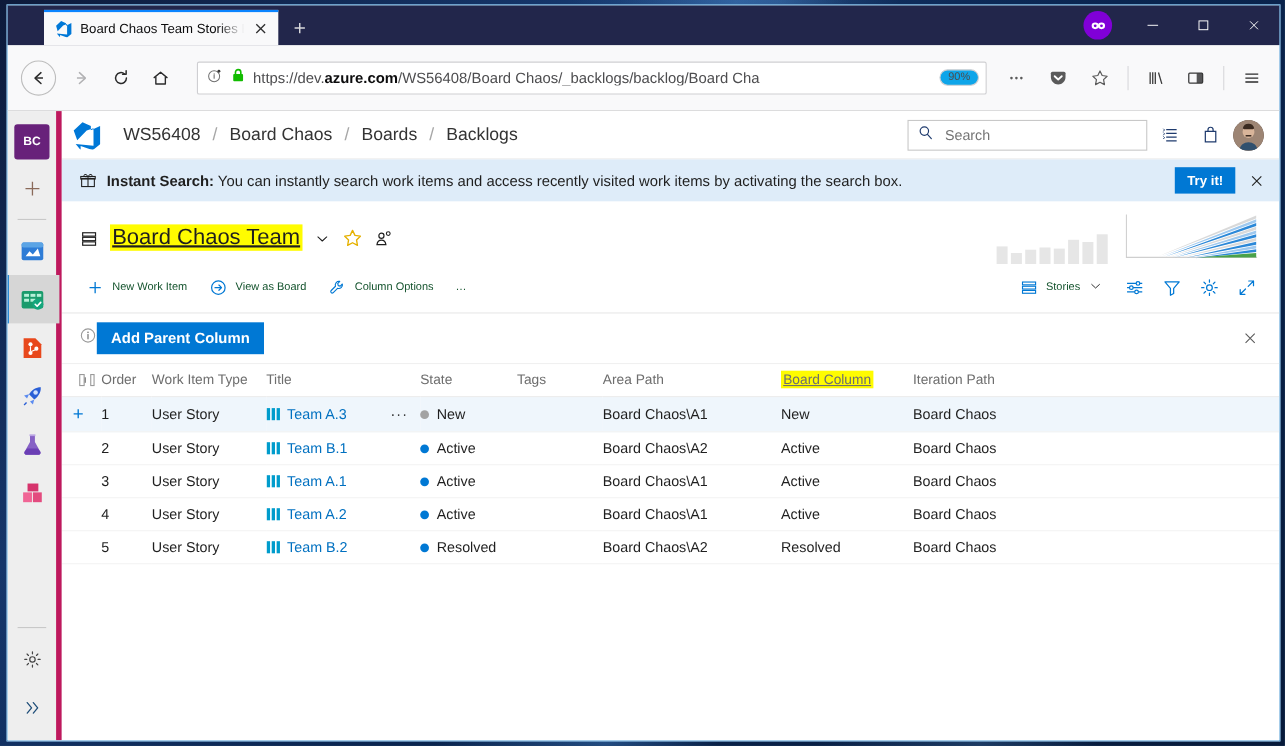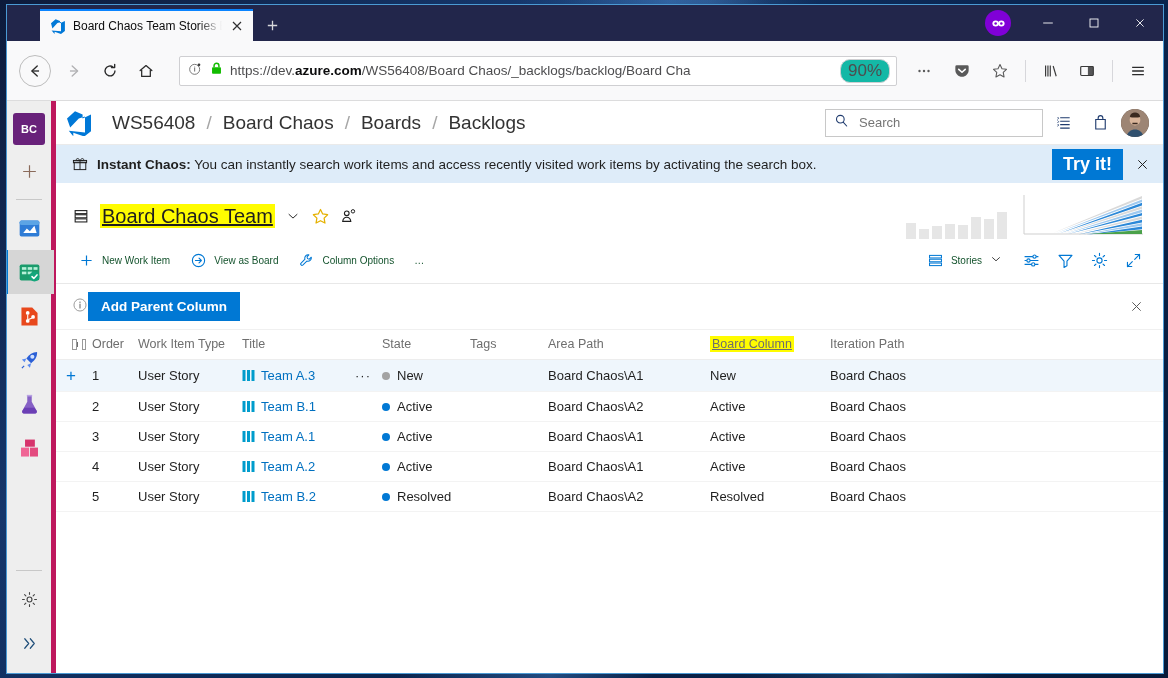--- a/index.html
+++ b/index.html
@@ -94,22 +94,22 @@
     background: #fff; border: 1px solid #cfcfd2; border-radius: 2px;
     display: flex; align-items: center; padding: 0 6px 0 8px; gap: 7px;
   }
   .url-text {
     flex: 1; font-size: 13.5px; color: #4d4d4f; white-space: nowrap; overflow: hidden;
     -webkit-mask-image: linear-gradient(to right, #000 92%, transparent 100%);
     mask-image: linear-gradient(to right, #000 92%, transparent 100%);
   }
   .url-text b { color: #0c0c0d; font-weight: 600; }
   .zoom-pill {
-    font-size: 17px; color: #4d4d4f; border: 1px solid #cfcfd2;
-    border-radius: 10px; padding: 1px 7px; background: #14b8a6; flex: none; cursor: pointer;
+    font-size: 10px; color: #4d4d4f; border: 1px solid #cfcfd2;
+    border-radius: 10px; padding: 1px 7px; background: #0ea5e9; flex: none; cursor: pointer;
   }
   .url-actions { display: flex; align-items: center; gap: 4px; flex: none; }
   .tb-sep { width: 1px; height: 22px; background: #d7d7db; margin: 0 6px; }
 
   
   .page { flex: 1; display: flex; background: #fff; overflow: hidden; }
 
   
   .rail {
     width: 49px; flex: none; background: #eeeeee;
@@ -135,21 +135,21 @@
   .rail-bottom { margin-top: auto; display: flex; flex-direction: column; align-items: center; padding-bottom: 8px; }
 
   
   .main { flex: 1; display: flex; flex-direction: column; min-width: 0; }
 
   .topbar {
     height: 44px; display: flex; align-items: center;
     border-bottom: 1px solid #eaeaea; padding: 0 14px 0 10px; flex: none;
   }
   .azlogo { width: 26px; height: 26px; margin-right: 14px; }
-  .crumbs { display: flex; align-items: center; font-size: 19px; color: #333; gap: 3px; }
+  .crumbs { display: flex; align-items: center; font-size: 16px; color: #333; gap: 3px; }
   .crumbs a { color: #333; text-decoration: none; padding: 2px 6px; cursor: pointer; }
   .crumb-sep { color: #a6a6a6; padding: 0 2px; }
   .top-right { margin-left: auto; display: flex; align-items: center; gap: 6px; }
   .searchbox {
     width: 218px; height: 28px; border: 1px solid #c8c8c8; background: #fff;
     display: flex; align-items: center; gap: 8px; padding: 0 8px;
   }
   .searchbox input {
     border: 0; outline: 0; font-size: 13px; color: #666; width: 100%;
     font-family: "Liberation Sans", sans-serif; background: transparent;
@@ -162,21 +162,21 @@
 
   
   .banner {
     background: #deecf9; height: 38px; display: flex; align-items: center;
     padding: 0 6px 0 16px; font-size: 13.5px; color: #1f1f1f; flex: none;
   }
   .banner-gift { margin-right: 9px; display: flex; }
   .banner b { font-weight: 700; }
   .try-btn {
     margin-left: auto; background: #0078d4; color: #fff; border: 0;
-    font-size: 18px; font-weight: 600; padding: 5px 11px; cursor: pointer;
+    font-size: 12px; font-weight: 600; padding: 5px 11px; cursor: pointer;
     font-family: "Liberation Sans", sans-serif;
   }
   .banner-x { width: 30px; height: 30px; display: flex; align-items: center; justify-content: center; cursor: pointer; margin-left: 4px;}
 
   
   .bl-header { display: flex; align-items: center; padding: 10px 14px 0 16px; flex: none; position: relative; }
   .bl-title-row { display: flex; align-items: center; gap: 10px; }
   .hl { background: #fffc00; padding: 1px 2px; text-decoration: underline; }
   .bl-title { font-size: 20px; color: #1f1f1f; }
   .icon-btn { display: flex; align-items: center; justify-content: center; cursor: pointer; }
@@ -514,21 +514,21 @@
 
       <div class="banner">
         <span class="banner-gift">
           <svg viewBox="0 0 18 18" width="16" height="16">
             <rect x="2.5" y="7" width="13" height="8.3" fill="none" stroke="#1f1f1f" stroke-width="1.1"></rect>
             <rect x="1.6" y="5" width="14.8" height="2.6" fill="none" stroke="#1f1f1f" stroke-width="1.1"></rect>
             <path d="M9 5v10.3" stroke="#1f1f1f" stroke-width="1.1"></path>
             <path d="M9 5C7.5 2.2 4.6 2.4 5 4.3c.3 1.3 2.4.9 4 .7zM9 5c1.5-2.8 4.4-2.6 4 -.7-.3 1.3-2.4.9-4 .7z" fill="none" stroke="#1f1f1f" stroke-width="1"></path>
           </svg>
         </span>
-        <span><b>Instant Chaos:</b><span> You can instantly search work items and access recently visited work items by activating the search box.</span></span>
+        <span><b>Instant Search:</b><span> You can instantly search work items and access recently visited work items by activating the search box.</span></span>
         <button class="try-btn">Try it!</button>
         <div class="banner-x">
           <svg viewBox="0 0 18 18" width="15" height="15">
               <path d="M4 4l10 10M14 4L4 14" stroke="#1f1f1f" stroke-width="1.2"></path>
             </svg>
         </div>
       </div>
 
       <div class="bl-header">
         <div class="bl-title-row">

